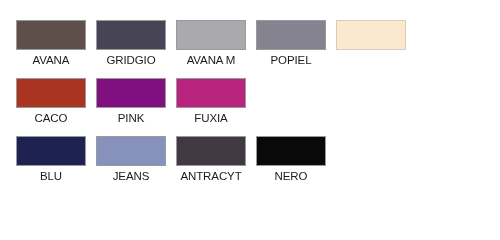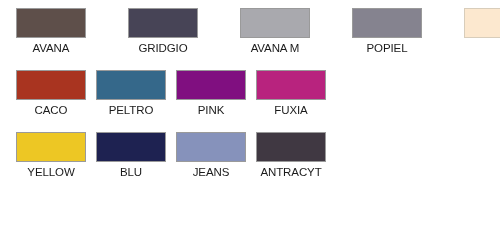--- a/index.html
+++ b/index.html
@@ -23,21 +23,21 @@
     flex-direction: column;
     background: #ffffff;
   }
   .swatch-row {
     display: flex;
     flex-direction: row;
     align-items: flex-start;
     height: 60px;
     padding-left: 11px;
   }
-  .swatch-row.row-1 { padding-top: 8px; gap: 32px; }
+  .swatch-row.row-1 { padding-top: 20px; }
   .swatch-row.row-2 { padding-top: 8px; }
   .swatch-row.row-3 { padding-top: 8px; }
 
   .swatch-cell {
     width: 80px;
     display: flex;
     flex-direction: column;
     align-items: center;
     flex: 0 0 auto;
   }
@@ -85,45 +85,41 @@
       <span class="swatch-chip" style="background-color: rgb(252, 232, 207); border-color: rgb(216, 205, 187);"></span>
     </div>
   </div>
 
   <div class="swatch-row row-2">
     <div class="swatch-cell">
       <span class="swatch-chip" style="background-color: rgb(169, 52, 32); border-color: rgb(154, 154, 154);"></span>
       <span class="swatch-label">CACO</span>
     </div>
     <div class="swatch-cell">
-      <span class="swatch-chip" style="background-color: rgb(53, 104, 138); border-color: rgb(154, 154, 154);"></span>
-      <span class="swatch-label">PELTRO</span>
-    </div>
-    <div class="swatch-cell">
       <span class="swatch-chip" style="background-color: rgb(128, 15, 128); border-color: rgb(154, 154, 154);"></span>
       <span class="swatch-label">PINK</span>
     </div>
     <div class="swatch-cell">
       <span class="swatch-chip" style="background-color: rgb(184, 35, 126); border-color: rgb(154, 154, 154);"></span>
       <span class="swatch-label">FUXIA</span>
     </div>
   </div>
 
   <div class="swatch-row row-3">
-    <div class="swatch-cell">
-      <span class="swatch-chip" style="background-color: rgb(237, 199, 36); border-color: rgb(154, 154, 154);"></span>
-      <span class="swatch-label">YELLOW</span>
-    </div>
     <div class="swatch-cell">
       <span class="swatch-chip" style="background-color: rgb(30, 34, 81); border-color: rgb(154, 154, 154);"></span>
       <span class="swatch-label">BLU</span>
     </div>
     <div class="swatch-cell">
       <span class="swatch-chip" style="background-color: rgb(134, 146, 187); border-color: rgb(154, 154, 154);"></span>
       <span class="swatch-label">JEANS</span>
     </div>
     <div class="swatch-cell">
       <span class="swatch-chip" style="background-color: rgb(64, 56, 66); border-color: rgb(154, 154, 154);"></span>
       <span class="swatch-label">ANTRACYT</span>
     </div>
+    <div class="swatch-cell">
+      <span class="swatch-chip" style="background-color: rgb(9, 9, 9); border-color: rgb(154, 154, 154);"></span>
+      <span class="swatch-label">NERO</span>
+    </div>
   </div>
 
 </div>
 
 </body></html>

